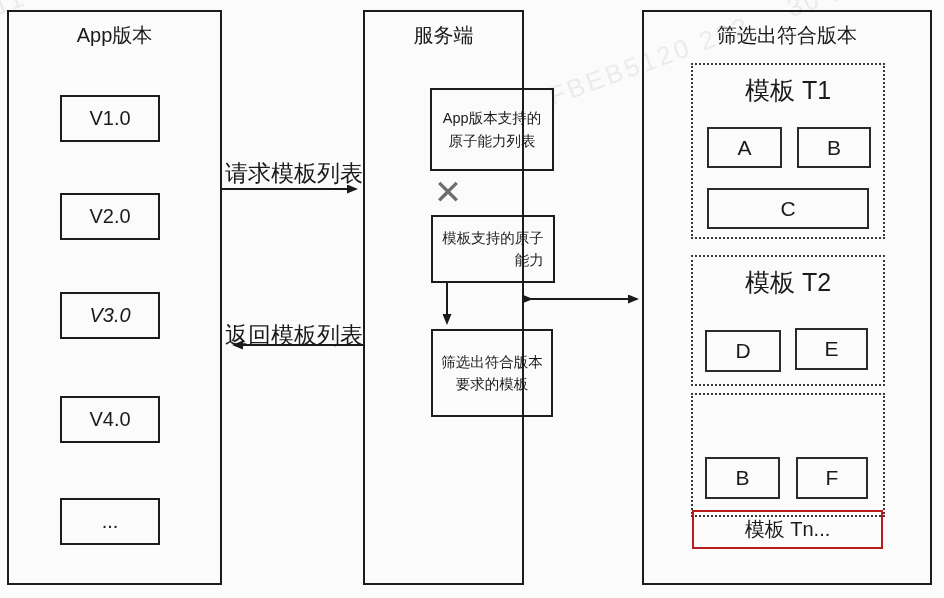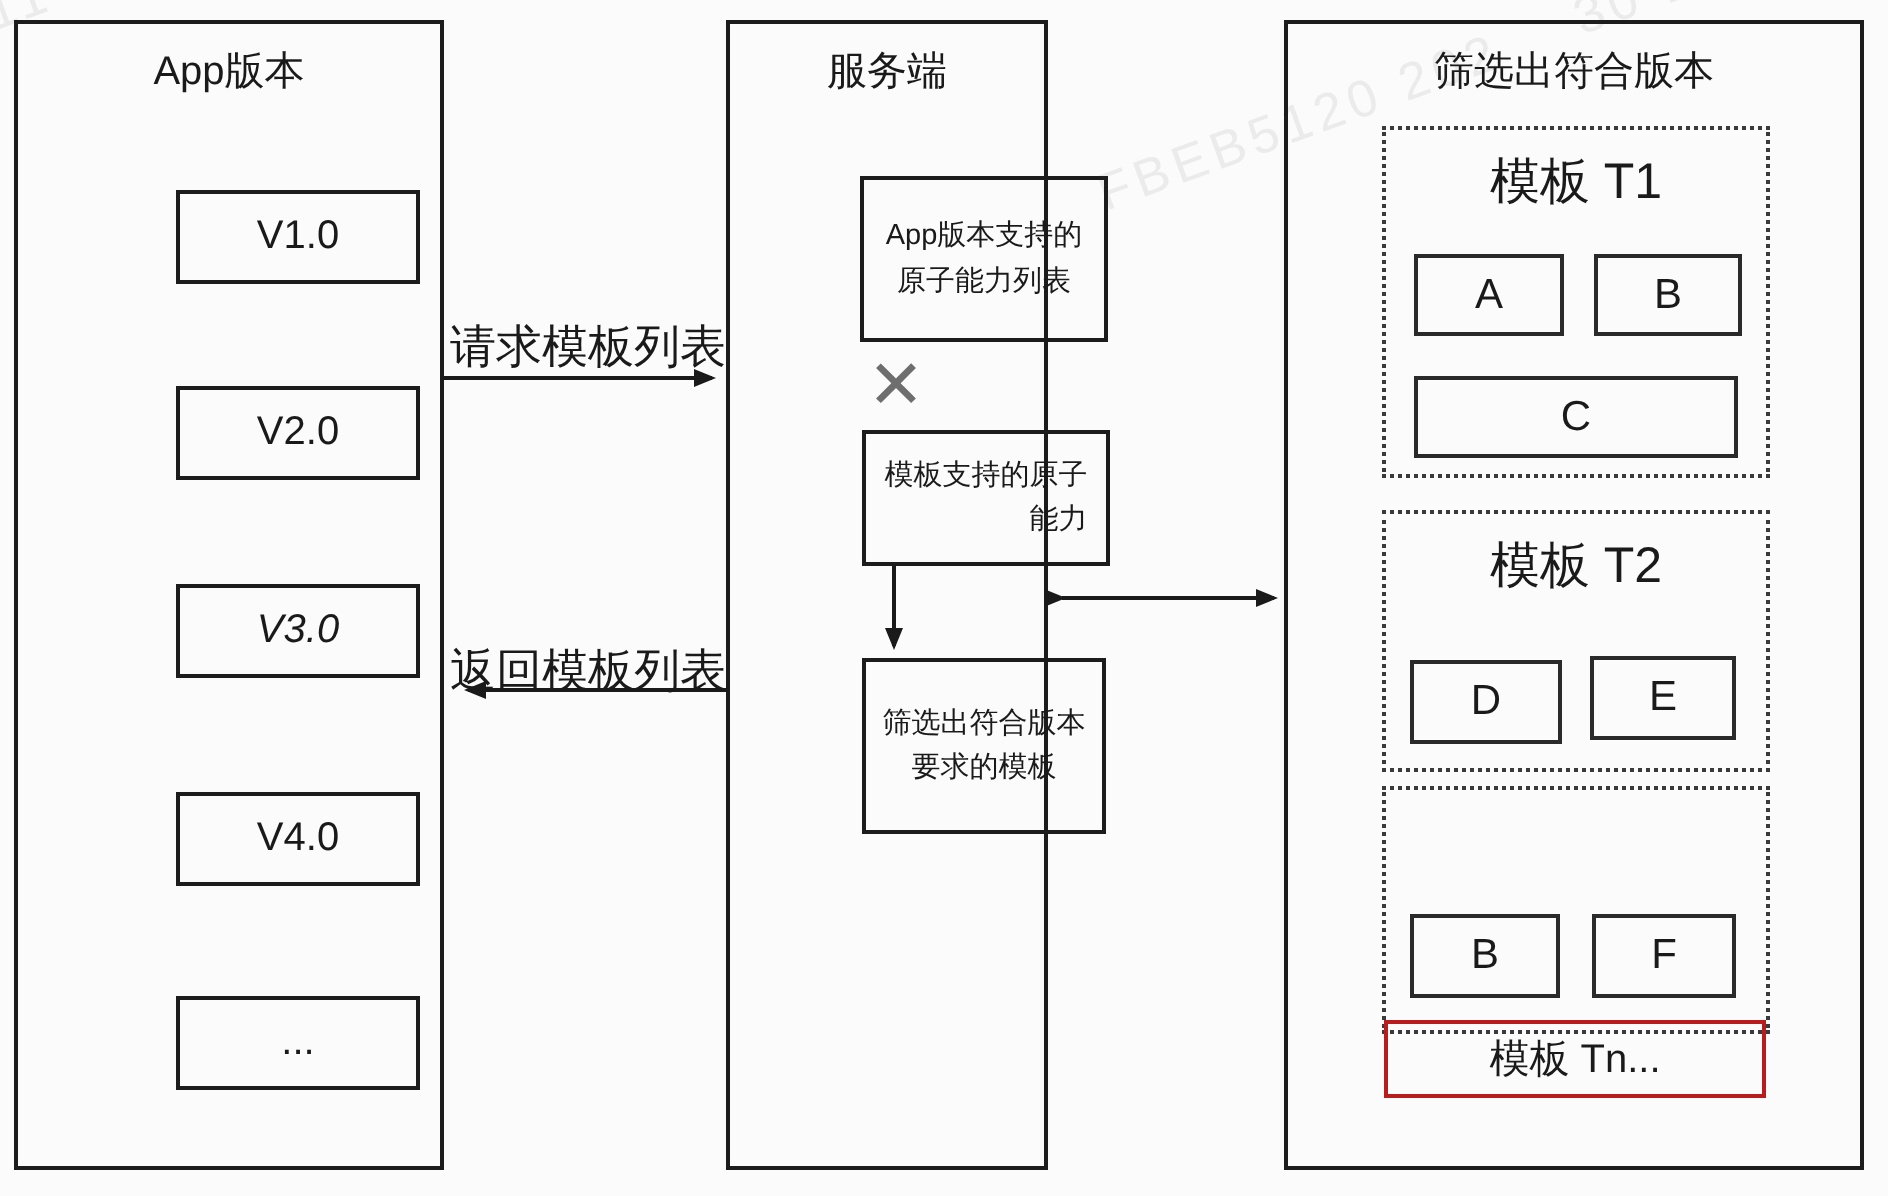--- a/index.html
+++ b/index.html
@@ -42,25 +42,24 @@
     font-size: 20px;
   }
 
   #left-panel   { left: 7px;   top: 10px; width: 215px; height: 575px; }
   #middle-panel { left: 363px; top: 10px; width: 161px; height: 575px; }
   #right-panel  { left: 642px; top: 10px; width: 290px; height: 575px; }
 
   
   .vbox {
     position: absolute;
-    left: 51px; width: 122px; height: 47px;
+    left: 51px; width: 100px; height: 47px;
     border: 2px solid #1c1c1c;
     display: flex; align-items: center; justify-content: center;
     font-size: 20px;
-    margin-left: 28px;
   }
   .vbox:nth-of-type(2) { top: 83px; }
   .vbox:nth-of-type(3) { top: 181px; }
   .vbox:nth-of-type(4) { top: 280px; font-style: italic; }
   .vbox:nth-of-type(5) { top: 384px; }
   .vbox:nth-of-type(6) { top: 486px; }
 
   
   .mbox {
     position: absolute;

